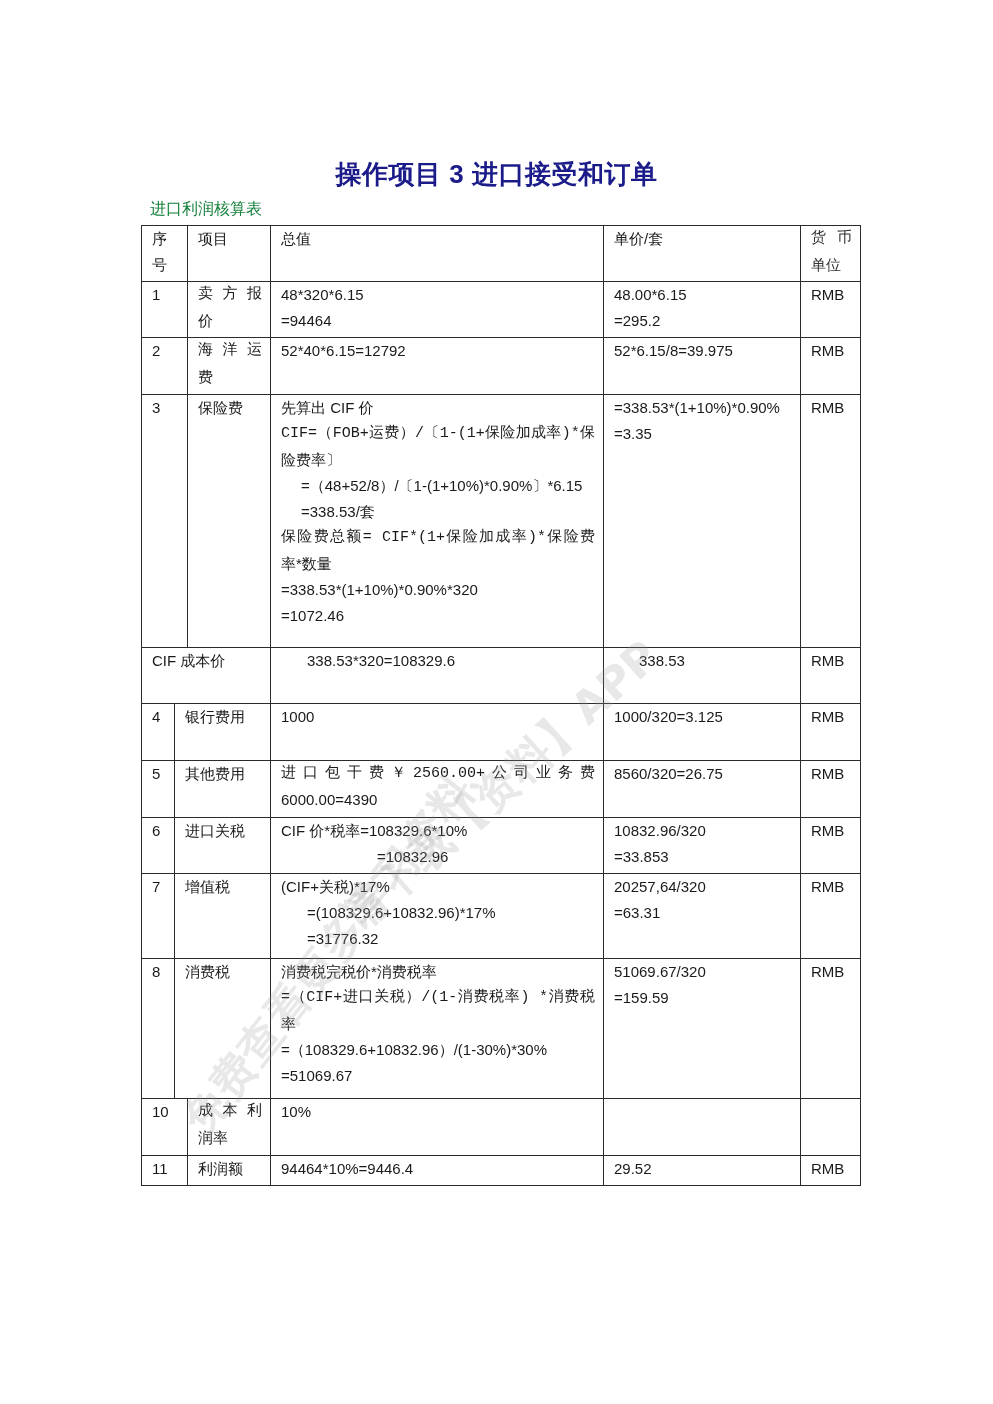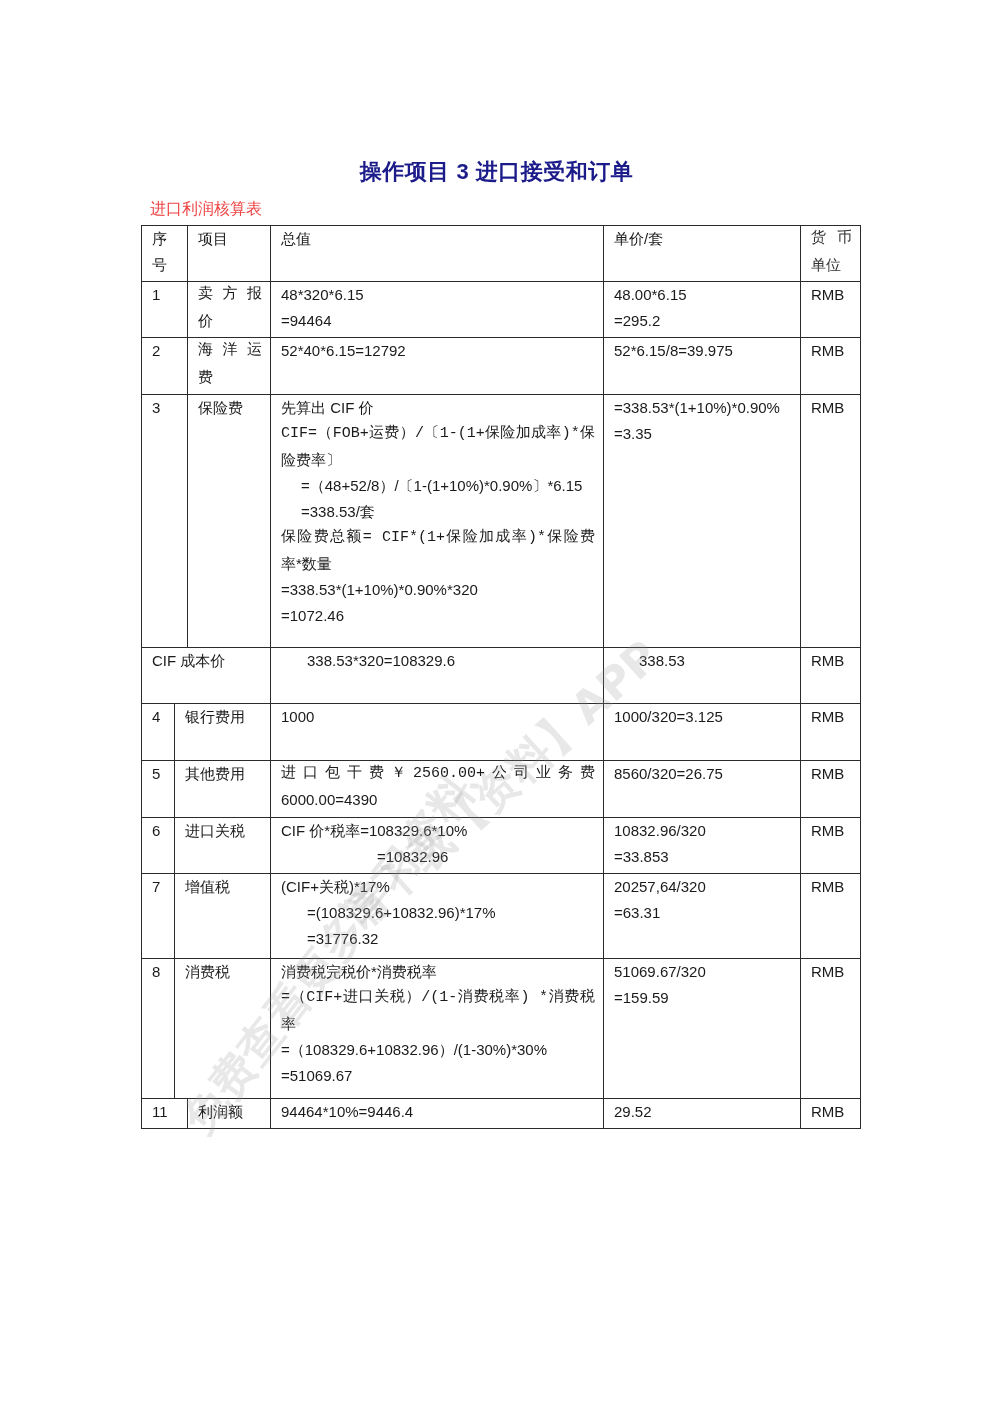--- a/index.html
+++ b/index.html
@@ -1,20 +1,20 @@
 <!DOCTYPE html>
 <html><head>
 <meta charset="utf-8">
 <style>
   html, body { margin: 0; padding: 0; background: #ffffff; }
   body { width: 993px; height: 1404px; position: relative; overflow: hidden;
          font-family: "Liberation Sans", "DejaVu Sans", sans-serif; color: #1a1a1a; }
   .title { position: absolute; top: 157px; left: 0; width: 993px; text-align: center;
-           font-size: 22px; font-weight: bold; color: #1b1b8a; letter-spacing: 0.5px; }
-  .subtitle { position: absolute; top: 199px; left: 150px; font-size: 16px; color: #ef4444;
+           font-size: 26px; font-weight: bold; color: #1b1b8a; letter-spacing: 0.5px; }
+  .subtitle { position: absolute; top: 199px; left: 150px; font-size: 16px; color: #15803d;
               font-family: Liberation Mono, monospace; }
   table.grid { position: absolute; left: 141px; top: 225px; width: 719px;
                border-collapse: collapse; table-layout: fixed; font-size: 15px; }
   table.grid td { border: 1px solid #2b2b2b; vertical-align: top; padding: 0 8px 0 10px;
                   line-height: 26px; overflow: visible; }
   .ln { display: block; white-space: nowrap; }
   .just { white-space: normal; text-align: justify; text-align-last: justify; font-family: Liberation Mono, monospace; }
   .ind20 { padding-left: 20px; }
   .ind26 { padding-left: 26px; }
   .ind96 { padding-left: 96px; }
@@ -202,20 +202,32 @@
       <span class="ln">=51069.67</span>
     </td>
     <td>
       <span class="ln">51069.67/320</span>
       <span class="ln">=159.59</span>
     </td>
     <td>RMB</td>
   </tr>
 
 
+  <tr style="height:57px">
+    <td colspan="2">10</td>
+    <td>
+      <span class="ln just">成本利</span>
+      <span class="ln">润率</span>
+    </td>
+    <td>
+          <span class="ln">10%</span>
+        </td>
+    <td></td>
+    <td></td>
+  </tr>
 
   <tr style="height:30px">
     <td colspan="2">11</td>
     <td>
           <span class="ln">利润额</span>
         </td>
     <td>
           <span class="ln">94464*10%=9446.4</span>
         </td>
     <td>

